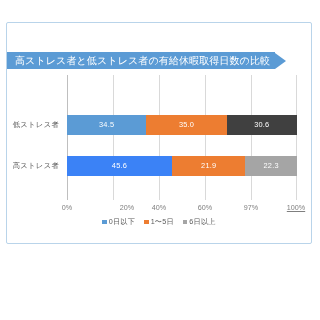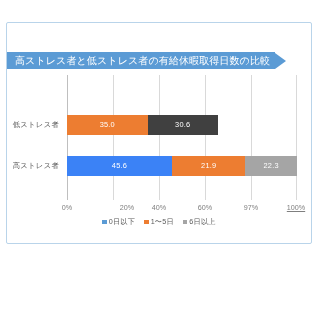--- a/index.html
+++ b/index.html
@@ -211,20 +211,23 @@
 
     <div class="grid-area">
       <div class="axis-left"></div>
       <div class="gridline" style="left:46px;"></div>
       <div class="gridline" style="left:92px;"></div>
       <div class="gridline" style="left:138px;"></div>
       <div class="gridline" style="left:184px;"></div>
       <div class="gridline" style="left:229px;"></div>
 
       <div class="bar-row r0">
+        <div class="seg s0-0" style="width: 79.35px; background: rgb(91, 155, 213);">
+          <span class="seg-val">34.5</span>
+        </div>
         <div class="seg s0-1" style="width: 80.5px; background: rgb(237, 125, 49);">
           <span class="seg-val">35.0</span>
         </div>
         <div class="seg s0-2" style="width: 70.38px; background: #404040;">
           <span class="seg-val">30.6</span>
         </div>
       </div>
 
       <div class="bar-row r1">
         <div class="seg s1-0" style="width: 104.88px; background: #3b82f6;">

